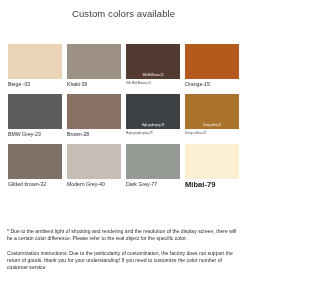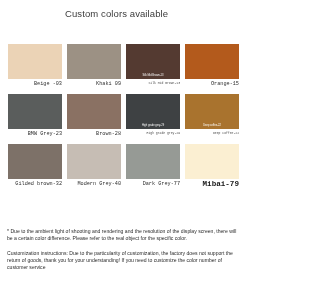--- a/index.html
+++ b/index.html
@@ -18,21 +18,21 @@
   .page {
     width: 244px;
     height: 300px;
     position: relative;
     box-sizing: border-box;
   }
 
   
   .heading {
     position: absolute;
-    left: 65px;
+    left: 72px;
     top: 8px;
     width: 120px;
     font-size: 9.5px;
     line-height: 11.5px;
     color: #3b3b3b;
     letter-spacing: 0.1px;
   }
 
   
   .grid {
@@ -68,28 +68,27 @@
     text-align: center;
     font-size: 2.6px;
     line-height: 3.2px;
     color: #ffffff;
     padding: 0 2px;
     box-sizing: border-box;
     word-wrap: break-word;
   }
 
   .caption {
-    text-align: right;
+    text-align: left;
     font-size: 5.2px;
     line-height: 8px;
     color: #2e2e2e;
     padding-top: 1px;
     min-height: 8px;
     white-space: nowrap;
-    font-family: Liberation Mono, monospace;
   }
 
   .caption.tiny {
     font-size: 3.1px;
     line-height: 4px;
     white-space: normal;
     color: #4a4a4a;
     padding-top: 2px;
   }
 

